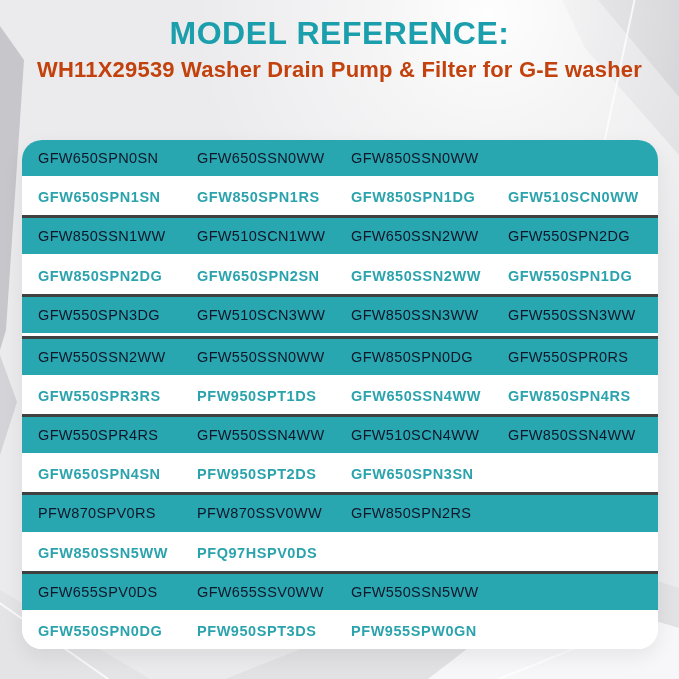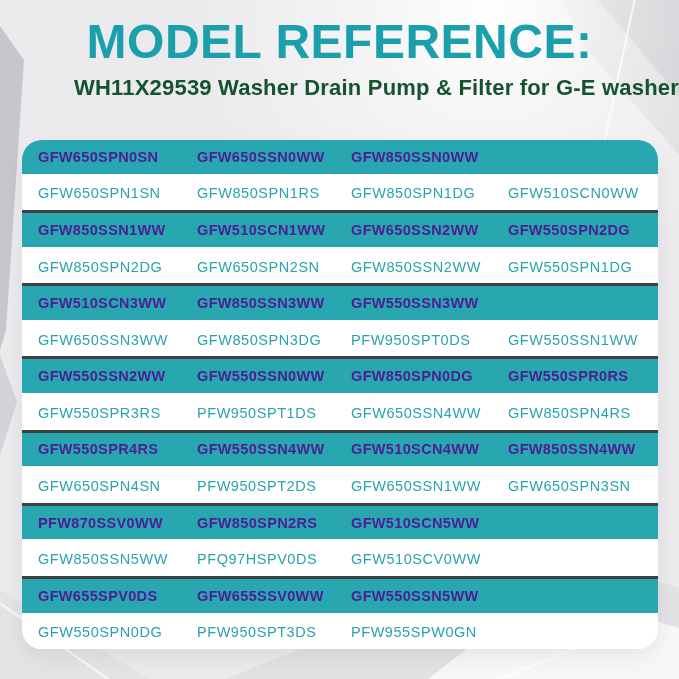--- a/index.html
+++ b/index.html
@@ -37,33 +37,33 @@
   .hairline-1 { height: 170px; left: 618px; top: -12px; transform: rotate(12deg); }
   .hairline-2 { height: 240px; left: 545px; top: 540px; transform: rotate(68deg); }
   .hairline-3 { height: 200px; left: 80px;  top: 560px; transform: rotate(-55deg); }
 
   
   .content { position: relative; z-index: 1; }
   .page-title {
     margin: 0;
     padding-top: 16px;
     text-align: center;
-    font-size: 48px;
+    font-size: 32px;
     line-height: 1.1;
     font-weight: 800;
     letter-spacing: 0.5px;
     color: var(--accent, #1B9FAC);
   }
   .page-subtitle {
     margin: 6px 0 0 0;
-    text-align: right;
+    text-align: center;
     font-size: 22px;
     font-weight: 700;
     letter-spacing: 0.2px;
-    color: #14532d;
+    color: #c2410c;
   }
   .model-table {
     position: absolute;
     left: 22px;
     top: 140px;
     width: 636px;
     height: 509px;
     border-radius: 20px;
     overflow: hidden;
     background: #ffffff;
@@ -84,26 +84,26 @@
     border-bottom: 3px solid #ffffff;
   }
   .model-row.highlight:first-child { border-top: 0; }
   .model-cell {
     display: flex;
     align-items: center;
     padding-left: 16px;
     font-size: 14.5px;
     white-space: nowrap;
     color: var(--row-text-white, #2BA3AD);
+    font-weight: 700;
+    letter-spacing: 0.55px;
+  }
+  .model-row.highlight .model-cell {
+    color: #0f172a;
     font-weight: 400;
-    letter-spacing: 0.55px;
-  }
-  .model-row.highlight .model-cell {
-    color: #4c1d95;
-    font-weight: 700;
     letter-spacing: 0.35px;
   }
 </style>
 </head>
 <body>
 
 <div class="canvas">
 
   <div class="bg-layer">
     <div class="facet facet-top-right-mid"></div>
@@ -140,29 +140,24 @@
           <div class="model-cell">GFW650SSN2WW</div>
           <div class="model-cell">GFW550SPN2DG</div>
         </div>
         <div class="model-row">
           <div class="model-cell">GFW850SPN2DG</div>
           <div class="model-cell">GFW650SPN2SN</div>
           <div class="model-cell">GFW850SSN2WW</div>
           <div class="model-cell">GFW550SPN1DG</div>
         </div>
         <div class="model-row highlight">
+          <div class="model-cell">GFW550SPN3DG</div>
           <div class="model-cell">GFW510SCN3WW</div>
           <div class="model-cell">GFW850SSN3WW</div>
           <div class="model-cell">GFW550SSN3WW</div>
-        </div>
-        <div class="model-row">
-          <div class="model-cell">GFW650SSN3WW</div>
-          <div class="model-cell">GFW850SPN3DG</div>
-          <div class="model-cell">PFW950SPT0DS</div>
-          <div class="model-cell">GFW550SSN1WW</div>
         </div>
         <div class="model-row highlight">
           <div class="model-cell">GFW550SSN2WW</div>
           <div class="model-cell">GFW550SSN0WW</div>
           <div class="model-cell">GFW850SPN0DG</div>
           <div class="model-cell">GFW550SPR0RS</div>
         </div>
         <div class="model-row">
           <div class="model-cell">GFW550SPR3RS</div>
           <div class="model-cell">PFW950SPT1DS</div>
@@ -171,32 +166,30 @@
         </div>
         <div class="model-row highlight">
           <div class="model-cell">GFW550SPR4RS</div>
           <div class="model-cell">GFW550SSN4WW</div>
           <div class="model-cell">GFW510SCN4WW</div>
           <div class="model-cell">GFW850SSN4WW</div>
         </div>
         <div class="model-row">
           <div class="model-cell">GFW650SPN4SN</div>
           <div class="model-cell">PFW950SPT2DS</div>
-          <div class="model-cell">GFW650SSN1WW</div>
           <div class="model-cell">GFW650SPN3SN</div>
         </div>
         <div class="model-row highlight">
+          <div class="model-cell">PFW870SPV0RS</div>
           <div class="model-cell">PFW870SSV0WW</div>
           <div class="model-cell">GFW850SPN2RS</div>
-          <div class="model-cell">GFW510SCN5WW</div>
         </div>
         <div class="model-row">
           <div class="model-cell">GFW850SSN5WW</div>
           <div class="model-cell">PFQ97HSPV0DS</div>
-          <div class="model-cell">GFW510SCV0WW</div>
         </div>
         <div class="model-row highlight">
           <div class="model-cell">GFW655SPV0DS</div>
           <div class="model-cell">GFW655SSV0WW</div>
           <div class="model-cell">GFW550SSN5WW</div>
         </div>
         <div class="model-row">
           <div class="model-cell">GFW550SPN0DG</div>
           <div class="model-cell">PFW950SPT3DS</div>
           <div class="model-cell">PFW955SPW0GN</div>

